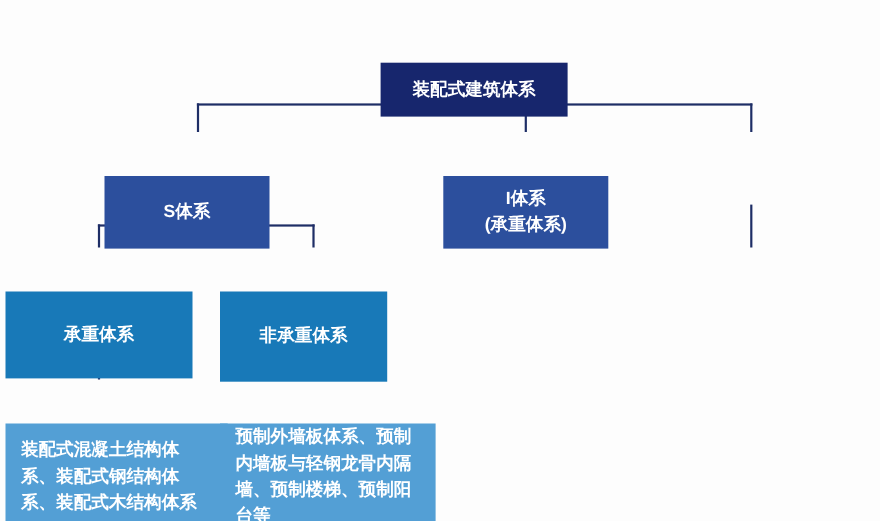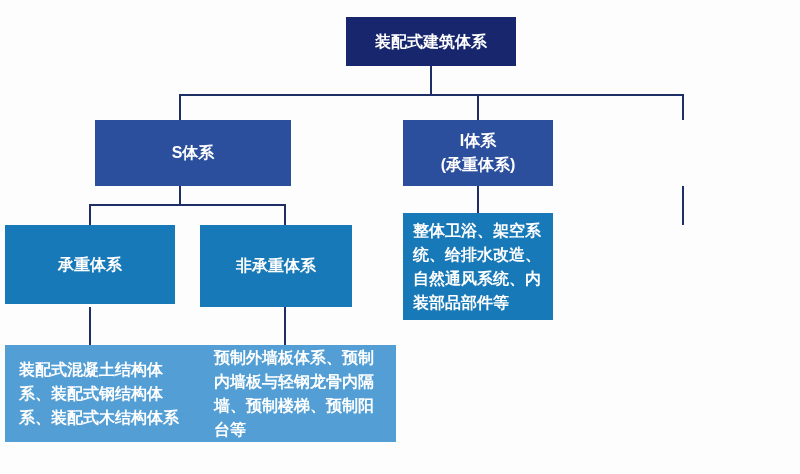--- a/index.html
+++ b/index.html
@@ -22,20 +22,21 @@
     color: var(--text, #ffffff);
     font-weight: 700;
     font-size: 16px;
     line-height: 1.5;
     display: flex;
     flex-direction: column;
     align-items: center;
     justify-content: center;
     text-align: center;
     overflow-wrap: break-word;
+    margin-top: 40px;
   }
   .node .label, .node .sublabel { display: block; }
   .lvl-root { background: var(--root, #17266d); }
   .lvl2     { background: var(--level2, #2c4f9d); }
   .lvl3     { background: var(--level3, #1879b8); }
   .lvl4     { background: var(--level4, #539fd5); }
   .para {
     align-items: flex-start;
     text-align: left;
   }
@@ -60,41 +61,38 @@
   <div class="line" style="left:284px; top:204px; width:2px; height:21px"></div>
   <div class="line" style="left:89px;  top:307px; width:2px; height:38px"></div>
   <div class="line" style="left:284px; top:307px; width:2px; height:38px"></div>
   <div class="line" style="left:477px; top:186px; width:2px; height:27px"></div>
   <div class="line" style="left:682px; top:186px; width:2px; height:39px"></div>
 
   <div class="node lvl-root" style="left:346px; top:17px; width:170px; height:49px">
     <span class="label">装配式建筑体系</span>
   </div>
 
-  <div class="node lvl2" style="left:95px; top:120px; width:196px; height:66px">
+  <div class="node lvl2" style="left:95px; top:120px; width:150px; height:66px">
     <span class="label">S体系</span>
   </div>
 
   <div class="node lvl2" style="left:403px; top:120px; width:150px; height:66px">
     <span class="label">I体系</span>
     <span class="sublabel">(承重体系)</span>
   </div>
 
 
   <div class="node lvl3" style="left:5px; top:225px; width:170px; height:79px">
     <span class="label">承重体系</span>
   </div>
 
   <div class="node lvl3" style="left:200px; top:225px; width:152px; height:82px">
     <span class="label">非承重体系</span>
   </div>
 
-  <div class="node lvl3 para" style="left:403px; top:213px; width:150px; height:107px; padding:0 10px">
-    <span class="label">整体卫浴、架空系统、给排水改造、自然通风系统、内装部品部件等</span>
-  </div>
 
 
   <div class="node lvl4 para" style="left:5px; top:345px; width:202px; height:97px; padding:0 14px">
     <span class="label">装配式混凝土结构体系、装配式钢结构体系、装配式木结构体系</span>
   </div>
 
   <div class="node lvl4 para" style="left:200px; top:345px; width:196px; height:97px; padding:0 14px">
     <span class="label">预制外墙板体系、预制内墙板与轻钢龙骨内隔墙、预制楼梯、预制阳台等</span>
   </div>
 

